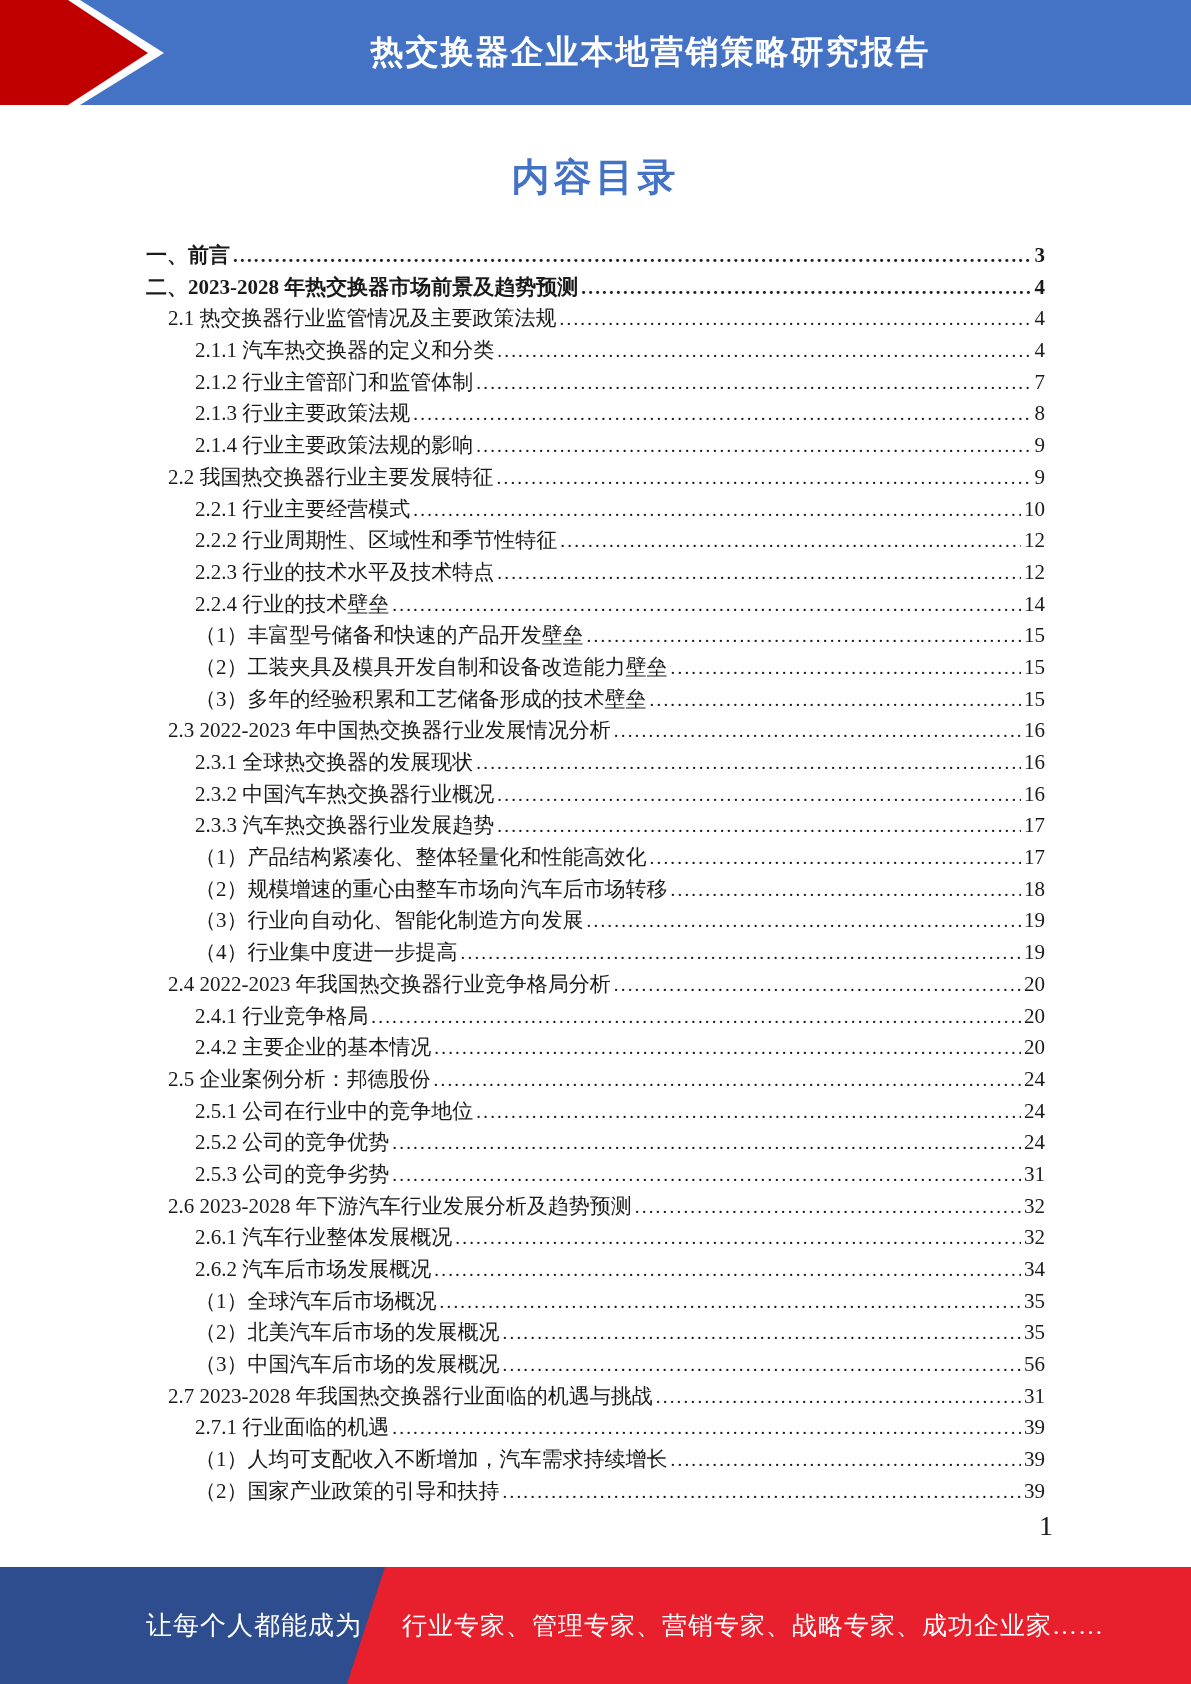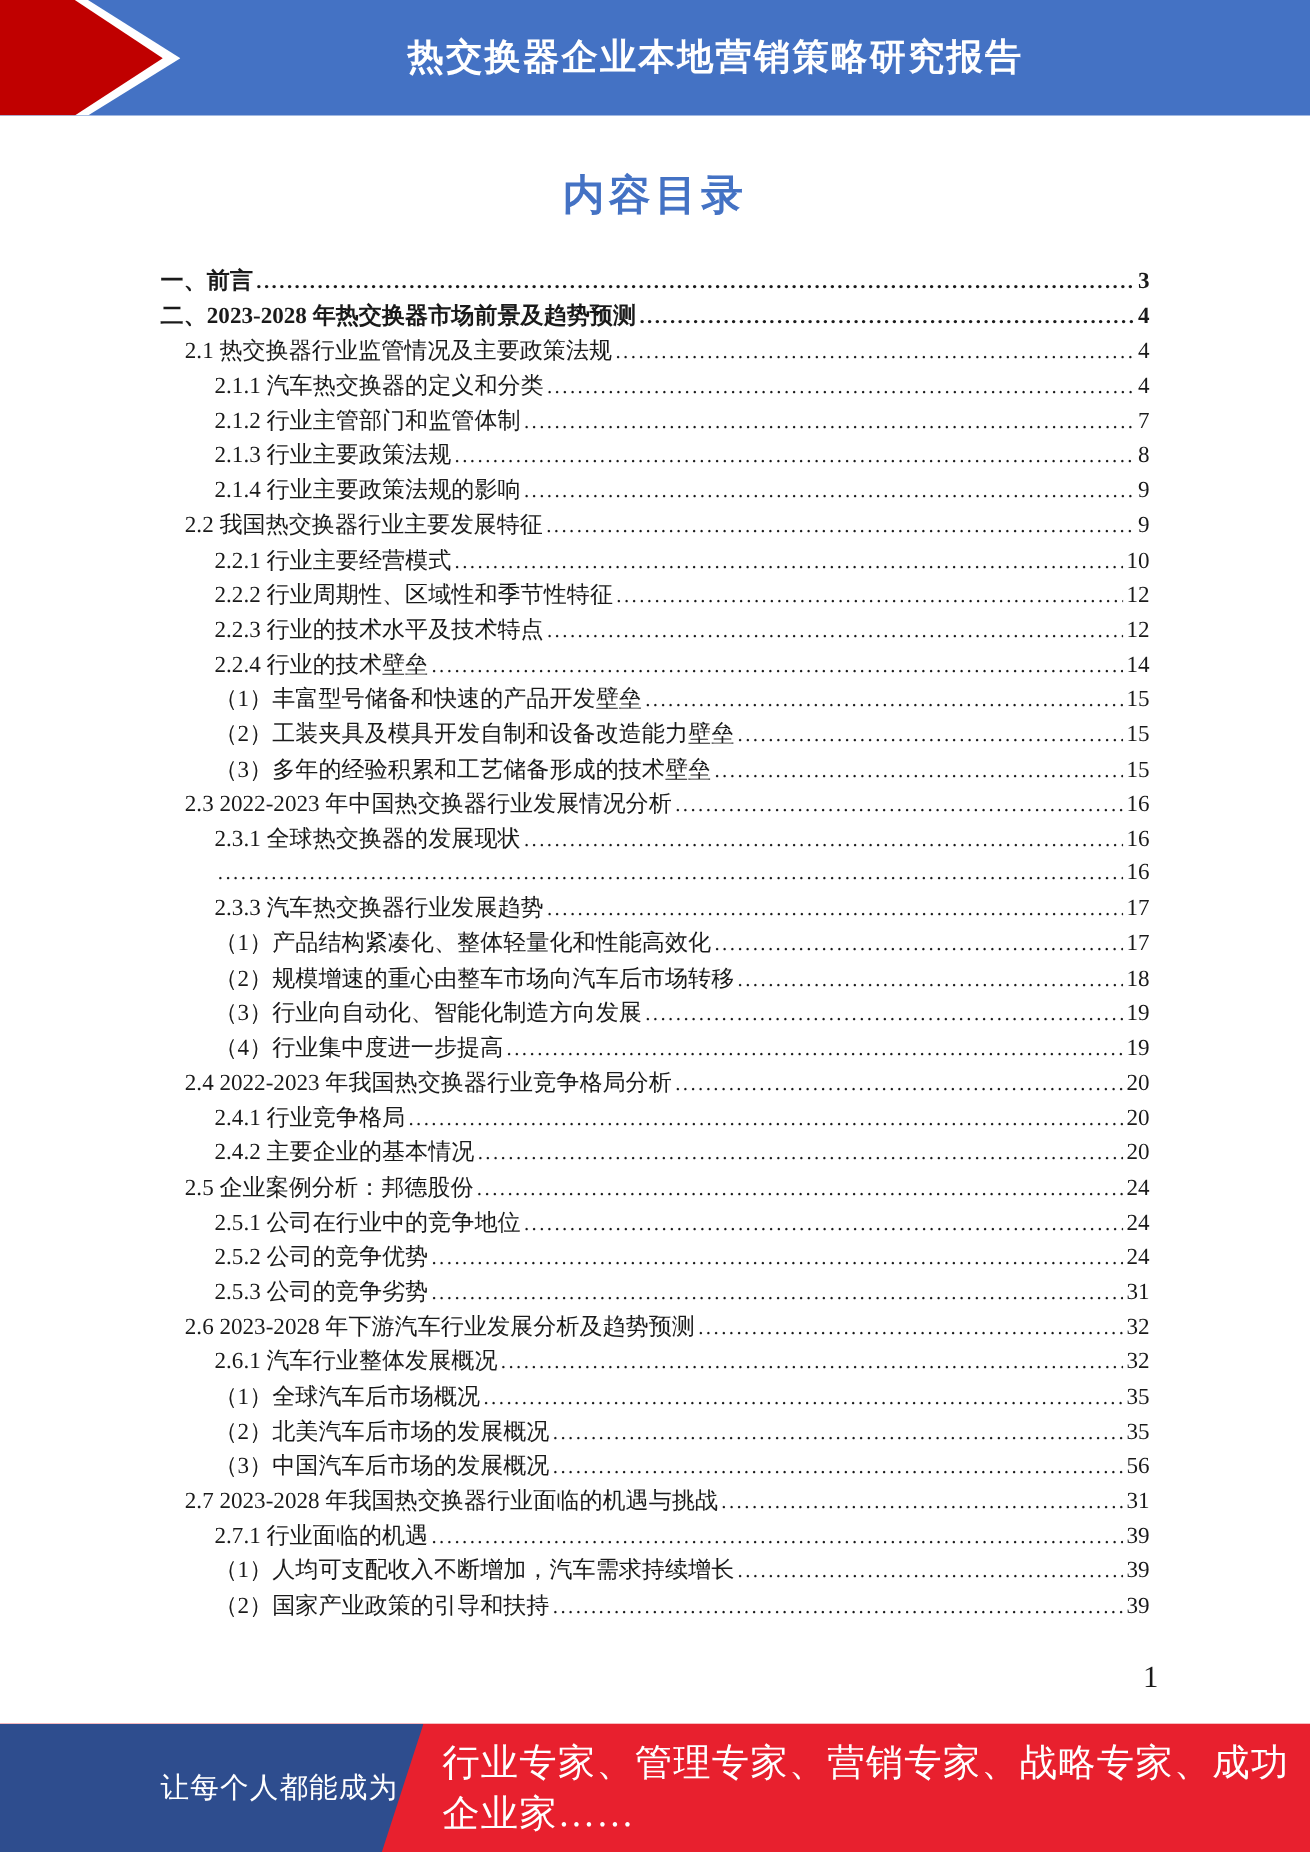--- a/index.html
+++ b/index.html
@@ -45,21 +45,21 @@
   
   .page-number{position:absolute;top:1510px;right:138px;font-size:28px;}
 
   
   .footer{position:absolute;left:0;bottom:0;width:100%;height:117px;background:var(--footer-red);}
   .footer-blue{position:absolute;inset:0;background:var(--footer-blue);
     clip-path:polygon(0 0,385px 0,347px 117px,0 117px);}
   .footer-left{position:absolute;left:146px;top:0;height:117px;display:flex;align-items:center;
     color:#fff;font-size:26px;letter-spacing:1px;}
   .footer-right{position:absolute;left:402px;top:0;height:117px;display:flex;align-items:center;
-    color:#fff;font-size:34px;letter-spacing:1px;}
+    color:#fff;font-size:25px;letter-spacing:1px;}
 </style>
 </head>
 <body>
 
 <div class="page">
 
   <div class="header">
     <div class="arrow-white"></div>
     <div class="arrow-red"></div>
     <div class="header-title">热交换器企业本地营销策略研究报告</div>
@@ -147,20 +147,21 @@
         <span class="toc-label">2.3 2022-2023 年中国热交换器行业发展情况分析</span>
         <span class="toc-dots"></span>
         <span class="toc-page">16</span>
       </div>
       <div class="toc-row lvl3">
         <span class="toc-label">2.3.1  全球热交换器的发展现状</span>
         <span class="toc-dots"></span>
         <span class="toc-page">16</span>
       </div>
       <div class="toc-row lvl3">
+        <span class="toc-label">2.3.2  中国汽车热交换器行业概况</span>
         <span class="toc-dots"></span>
         <span class="toc-page">16</span>
       </div>
       <div class="toc-row lvl3">
         <span class="toc-label">2.3.3  汽车热交换器行业发展趋势</span>
         <span class="toc-dots"></span>
         <span class="toc-page">17</span>
       </div>
       <div class="toc-row lvl3">
         <span class="toc-label">（1）产品结构紧凑化、整体轻量化和性能高效化</span>
@@ -219,20 +220,25 @@
       </div>
       <div class="toc-row lvl2">
         <span class="toc-label">2.6 2023-2028 年下游汽车行业发展分析及趋势预测</span>
         <span class="toc-dots"></span>
         <span class="toc-page">32</span>
       </div>
       <div class="toc-row lvl3">
         <span class="toc-label">2.6.1  汽车行业整体发展概况</span>
         <span class="toc-dots"></span>
         <span class="toc-page">32</span>
+      </div>
+      <div class="toc-row lvl3">
+        <span class="toc-label">2.6.2  汽车后市场发展概况</span>
+        <span class="toc-dots"></span>
+        <span class="toc-page">34</span>
       </div>
       <div class="toc-row lvl3">
         <span class="toc-label">（1）全球汽车后市场概况</span>
         <span class="toc-dots"></span>
         <span class="toc-page">35</span>
       </div>
       <div class="toc-row lvl3">
         <span class="toc-label">（2）北美汽车后市场的发展概况</span>
         <span class="toc-dots"></span>
         <span class="toc-page">35</span>

